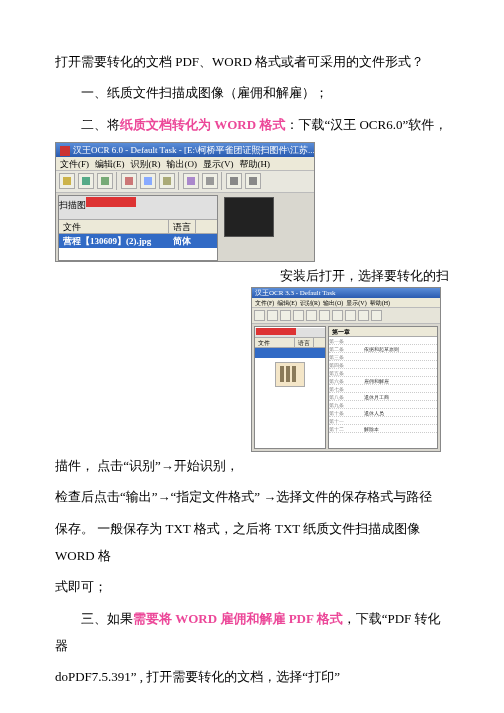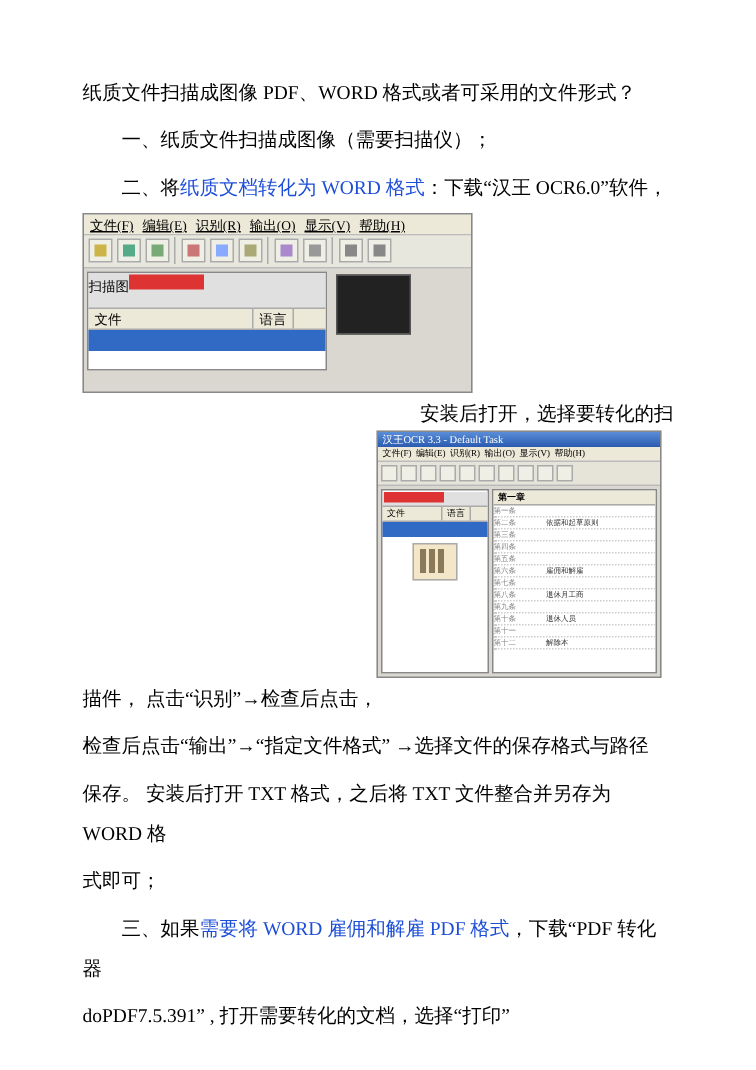--- a/index.html
+++ b/index.html
@@ -9,21 +9,21 @@
       background: #ffffff;
       font-family: "SimSun", serif;
       font-size: 13px;
       line-height: 2.1;
       color: #000;
       padding: 48px 55px 20px 55px;
       position: relative;
     }
     .para { margin-bottom: 4px; }
     .indent { text-indent: 2em; }
-    .bold-red { font-weight: normal; color: #1d4ed8; }
+    .bold-red { font-weight: bold; color: #ec4899; }
     .fig {
       display: inline-block;
       vertical-align: top;
     }
     .fig-wrap1 { margin: 4px 0 0 0; }
     .fig-wrap2-line { display: flex; align-items: flex-start; justify-content: center; }
     .screenshot1 {
       width: 260px;
       height: 120px;
       border: 1px solid #888;
@@ -49,21 +49,20 @@
       vertical-align: middle;
       margin-right: 3px;
     }
     .menubar {
       height: 14px;
       background: #ece9d8;
       font-size: 9px;
       padding-left: 4px;
       line-height: 14px;
       border-bottom: 1px solid #bbb;
-      text-decoration: underline;
     }
     .menubar span { margin-right: 6px; }
     .toolbar1 {
       height: 22px;
       background: #e8e7de;
       border-bottom: 1px solid #bbb;
       display: flex;
       align-items: center;
       padding-left: 3px;
       gap: 3px;
@@ -113,21 +112,21 @@
       font-size: 9px;
     }
     .lp-cols div { border-right: 1px solid #aaa; padding: 0 4px; line-height: 14px; }
     .lp-row {
       height: 14px;
       background: #316ac5;
       color: #fff;
       font-size: 9px;
       display: flex;
     }
-    .lp-row div { padding: 12px 4px; line-height: 14px; font-weight: bold; }
+    .lp-row div { padding: 0 4px; line-height: 14px; font-weight: bold; }
     .right-thumb {
       width: 50px;
       height: 40px;
       background: #222;
       margin: 4px;
       border: 1px solid #555;
     }
     .side-text {
       font-size: 13px;
       line-height: 2.1;
@@ -211,30 +210,33 @@
     .c2r-hdr { height: 10px; background: #ece9d8; border-bottom: 1px solid #aaa; line-height: 10px; padding-left: 3px; font-weight: bold; }
     .c2r-line { height: 8px; border-bottom: 1px dotted #ccc; display: flex; }
     .c2r-line .lbl { width: 35px; color: #888; font-size: 5px; white-space: nowrap; overflow: hidden; }
     .c2r-line .val { flex: 1; font-size: 5px; white-space: nowrap; overflow: hidden; color: #333; }
     .row23 { display: flex; align-items: flex-end; }
     .row23 .txt { flex: 1; }
   </style>
 </head>
 <body>
 
-<div class="para">纸质文件扫描成图像 PDF、WORD 格式或者可采用的文件形式？</div>
-
-<div class="para indent">一、纸质文件扫描成图像（需要扫描仪）；</div>
+<div class="para">打开需要转化的文档 PDF、WORD 格式或者可采用的文件形式？</div>
+
+<div class="para indent">一、纸质文件扫描成图像（雇佣和解雇）；</div>
 
 <div class="para indent">
   <span>二、将</span><span class="bold-red">纸质文档转化为 WORD 格式</span><span>：下载“汉王 OCR6.0”软件，</span>
 </div>
 
 <div class="fig-wrap1">
   <div class="screenshot1 fig">
+    <div class="titlebar1">
+      <span class="title-icon"></span><span>汉王OCR 6.0 - Default Task - [E:\柯桥平雀团证照扫图件\江苏...</span>
+    </div>
     <div class="menubar">
       <span>文件(F)</span><span>编辑(E)</span><span>识别(R)</span><span>输出(O)</span><span>显示(V)</span><span>帮助(H)</span>
     </div>
     <div class="toolbar1">
       <div class="tbtn" style="--c:#ccb34a"></div>
       <div class="tbtn" style="--c:#5a8"></div>
       <div class="tbtn" style="--c:#7a7"></div>
       <div class="sep"></div>
       <div class="tbtn" style="--c:#c77"></div>
       <div class="tbtn" style="--c:#8af"></div>
@@ -361,23 +363,23 @@
               <div class="val">解除本</div>
             </div>
           </div>
       </div>
     </div>
   </div>
 </div>
 
 <div class="row23">
   <div class="txt">
-    <div class="para">描件，  点击“识别”→检查后点击，</div>
+    <div class="para">描件，  点击“识别”→开始识别，</div>
   </div>
 </div>
 <div class="para">检查后点击“输出”→“指定文件格式” →选择文件的保存格式与路径</div>
-<div class="para">保存。  安装后打开 TXT 格式，之后将 TXT 文件整合并另存为 WORD 格</div>
+<div class="para">保存。  一般保存为 TXT 格式，之后将 TXT 纸质文件扫描成图像 WORD 格</div>
 <div class="para">式即可；</div>
 
 <div class="para indent">
   <span>三、如果</span><span class="bold-red">需要将 WORD 雇佣和解雇 PDF 格式</span><span>，下载“PDF 转化器</span>
 </div>
 <div class="para">doPDF7.5.391” ,  打开需要转化的文档，选择“打印”</div>
 
 </body></html>

